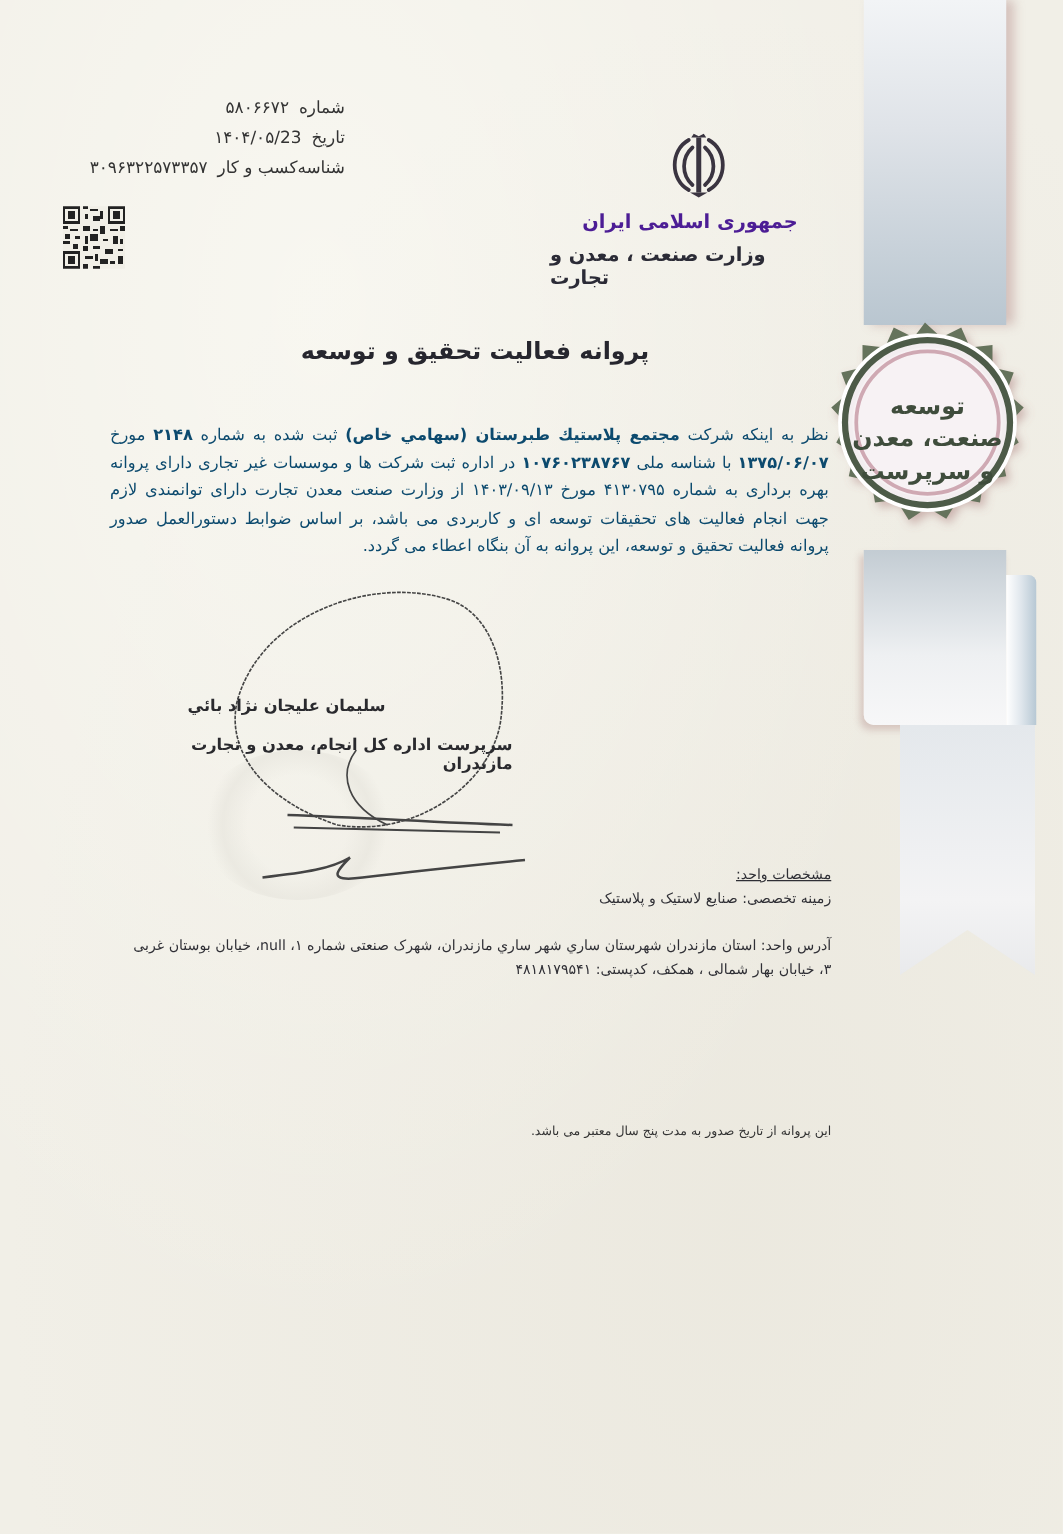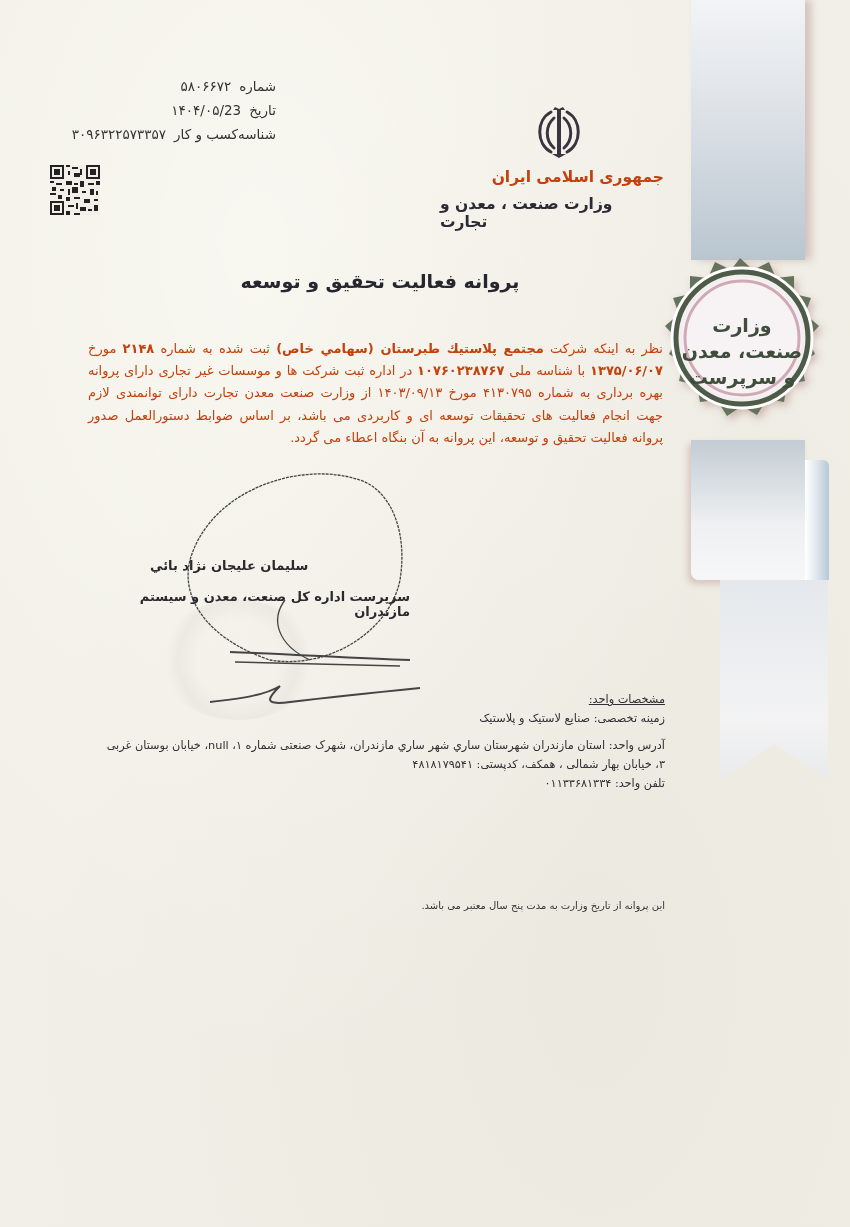--- a/index.html
+++ b/index.html
@@ -16,37 +16,37 @@
       radial-gradient(ellipse at 70% 80%, rgba(220,215,200,0.25), rgba(0,0,0,0) 70%);
   }
 
   
   .meta { position:absolute; left:30px; top:74px; width:246px; direction:rtl; font-size:13.5px; line-height:24px; color:#333; }
   .meta-row { display:flex; justify-content:flex-start; gap:8px; white-space:nowrap; }
   .qr { position:absolute; left:50px; top:165px; width:50px; height:50px; }
 
   
   .emblem { position:absolute; left:532px; top:104px; width:54px; height:56px; }
-  .hdr1 { position:absolute; left:440px; top:168px; width:224px; text-align:right; direction:rtl; font-weight:bold; font-size:15.5px; color:#c2410c; }
+  .hdr1 { position:absolute; left:440px; top:168px; width:224px; text-align:center; direction:rtl; font-weight:bold; font-size:15.5px; color:#4c1d95; }
   .hdr2 { position:absolute; left:440px; top:195px; width:224px; text-align:left; direction:rtl; font-weight:bold; font-size:15.5px; color:#2b2b36; }
 
   .title { position:absolute; left:230px; top:270px; width:300px; text-align:center; direction:rtl; font-weight:bold; font-size:19px; color:#26262e; }
 
-  .body-text { position:absolute; left:88px; top:338px; width:575px; direction:rtl; text-align:justify; text-align-last:right; font-size:13px; line-height:22.2px; color:#c2410c; }
+  .body-text { position:absolute; left:88px; top:338px; width:575px; direction:rtl; text-align:justify; text-align-last:right; font-size:13px; line-height:22.2px; color:#0c4a6e; }
   .body-text b { font-weight:bold; }
 
   .sig-name { position:absolute; left:150px; top:558px; width:260px; text-align:left; direction:rtl; font-weight:bold; font-size:13px; }
   .sig-title { position:absolute; left:120px; top:589px; width:290px; text-align:right; direction:rtl; font-weight:bold; font-size:13px; }
   .sig-svg { position:absolute; left:150px; top:470px; width:290px; height:250px; pointer-events:none; }
   .emboss { position:absolute; left:158px; top:600px; width:160px; height:120px; border-radius:50%;
     background:radial-gradient(circle, rgba(255,255,255,0.0) 40%, rgba(230,228,220,0.6) 60%, rgba(0,0,0,0) 72%); }
 
   .unit { position:absolute; left:95px; top:690px; width:570px; direction:rtl; text-align:right; font-size:11.3px; line-height:19.3px; color:#2f2f35; }
   .unit .hd { text-decoration:underline; }
-  .unit .addr { margin-top:7px; }
+  .unit .addr { margin-top:18px; }
   .validity { position:absolute; left:395px; top:900px; width:270px; direction:rtl; text-align:right; font-size:10px; color:#333; }
 
   
   .ribbon-top { position:absolute; left:691px; top:0; width:114px; height:260px;
     background:linear-gradient(180deg, #f2f4f6 0%, #dfe3e8 40%, #b9c6d0 100%);
     box-shadow: 6px 0 8px rgba(160,110,110,0.35); }
   .ribbon-tail-a { position:absolute; left:691px; top:440px; width:114px; height:140px;
     background:linear-gradient(180deg,#c3ccd3 0%, #eef0f2 60%, #f7f7f8 100%); border-radius:0 0 0 8px;
     box-shadow: -3px 4px 6px rgba(160,110,110,0.3); }
   .ribbon-fold { position:absolute; left:805px; top:460px; width:24px; height:120px;
@@ -75,21 +75,21 @@
   </defs>
   <g filter="url(#sh)">
     <polygon fill="#65735c" points="95,8 108,20 124,12 131,28 149,26 149,44 166,48 160,64 174,76 162,89 170,104 156,113 160,131 142,134 139,152 122,149 112,165 97,156 82,166 72,150 55,152 52,135 34,131 38,113 24,104 32,89 20,76 34,64 28,48 45,44 45,26 63,28 70,12 86,20"></polygon>
   </g>
   <circle cx="97" cy="88" r="70" fill="#f3eef0" stroke="#ffffff" stroke-width="3"></circle>
   <circle cx="97" cy="88" r="66" fill="none" stroke="#4d5b48" stroke-width="5"></circle>
   <circle cx="97" cy="88" r="60" fill="#f7f2f4"></circle>
   <circle cx="97" cy="88" r="57" fill="none" stroke="#cfa9b3" stroke-width="3"></circle>
 </svg>
 <div class="seal-text">
-  <div>وزارت</div>
+  <div>توسعه</div>
   <div>صنعت، معدن</div>
   <div>و سرپرست</div>
 </div>
 
 <div class="meta">
   <div class="meta-row">
       <span>شماره</span>
       <span>۵۸۰۶۶۷۲</span>
     </div>
   <div class="meta-row">
@@ -170,22 +170,21 @@
 <svg class="sig-svg" viewBox="0 0 290 250">
   <g fill="none" stroke="#444" stroke-width="1.3">
     <path d="M210 10 C150 -10 60 20 40 90 C30 130 60 170 120 190 C180 200 240 160 250 110 C258 60 240 20 210 10" stroke-dasharray="3 1"></path>
     <path d="M135 130 C120 150 128 175 160 190"></path>
     <path d="M80 182 C140 184 200 188 260 190" stroke-width="2"></path>
     <path d="M85 192 C150 194 200 195 250 196" stroke-width="1.6"></path>
     <path d="M60 232 C95 228 115 225 130 216 C120 226 110 236 140 232 C190 226 230 222 270 218" stroke-width="2"></path>
   </g>
 </svg>
 <div class="sig-name">سليمان عليجان نژاد بائي</div>
-<div class="sig-title">سرپرست اداره کل صنعت، معدن و سیستم مازندران</div>
+<div class="sig-title">سرپرست اداره کل انجام، معدن و تجارت مازندران</div>
 
 <div class="unit">
   <div class="hd">مشخصات واحد:</div>
   <div>زمینه تخصصی: صنایع لاستیک و پلاستیک</div>
   <div class="addr">آدرس واحد: استان مازندران شهرستان ساري شهر ساري مازندران، شهرک صنعتی شماره ۱، null، خیابان بوستان غربی ۳، خیابان بهار شمالی ، همکف، کدپستی: ۴۸۱۸۱۷۹۵۴۱</div>
-  <div>تلفن واحد: ۰۱۱۳۳۶۸۱۳۳۴</div>
 </div>
 
-<div class="validity">این پروانه از تاریخ وزارت به مدت پنج سال معتبر می باشد.</div>
+<div class="validity">این پروانه از تاریخ صدور به مدت پنج سال معتبر می باشد.</div>
 
 </body></html>

